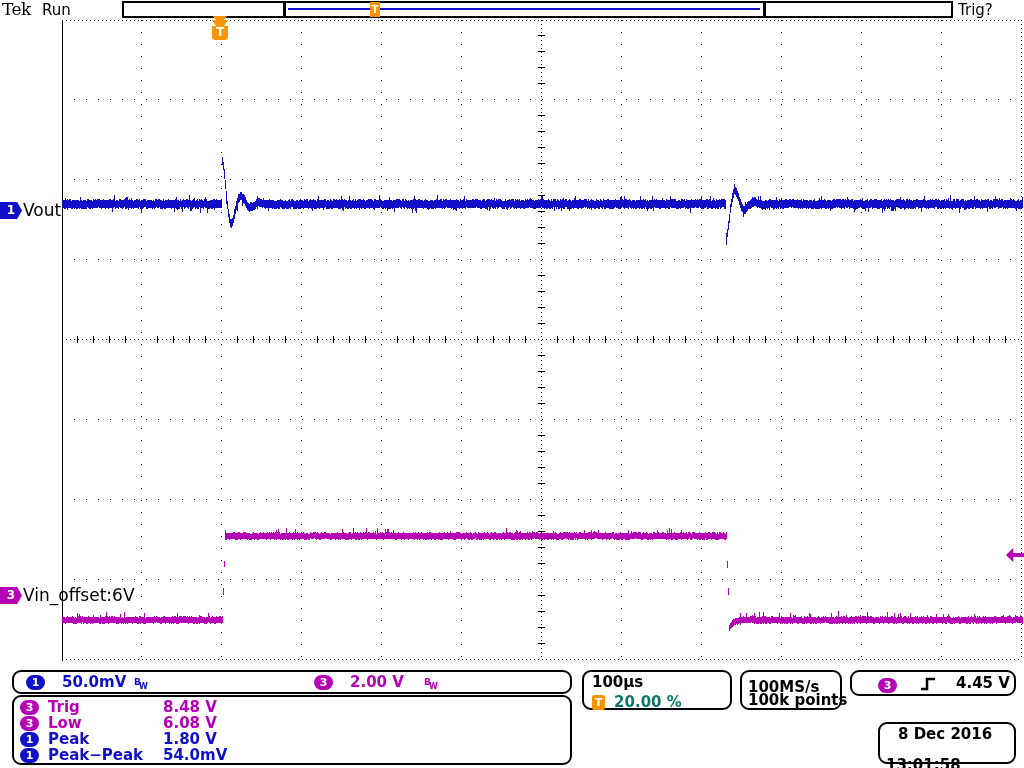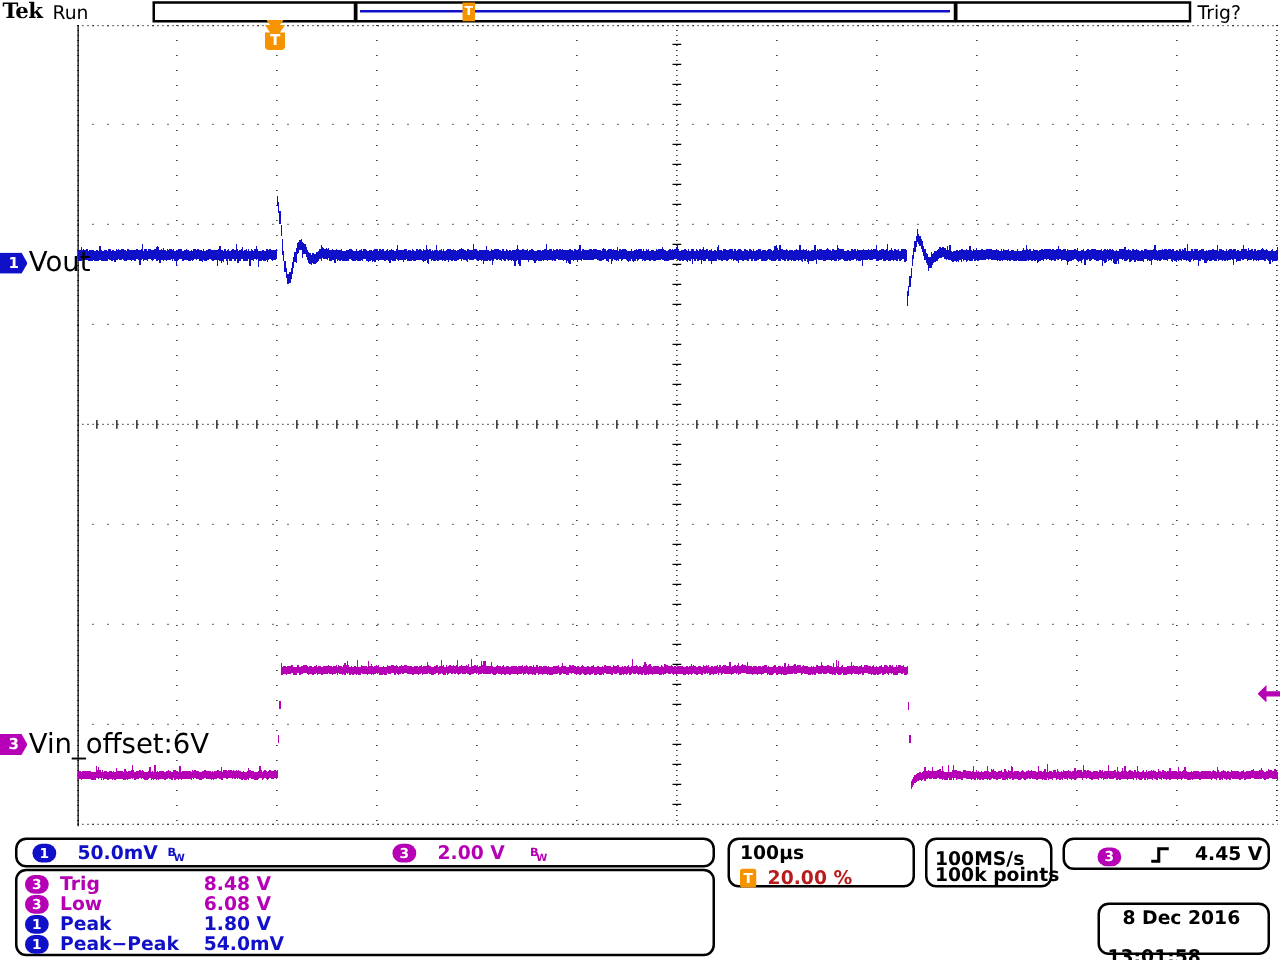--- a/index.html
+++ b/index.html
@@ -6,21 +6,21 @@
   body{
     width:1024px;height:768px;position:relative;overflow:hidden;
     font-family:"DejaVu Sans","Liberation Sans",sans-serif;
     -webkit-font-smoothing:none;
   }
   .abs{position:absolute;}
 
   
   #topbar{left:0;top:0;width:1024px;height:20px;}
   #tek-logo{left:2px;top:0px;font-family:"DejaVu Serif","Liberation Serif",serif;
-     font-weight:bold;font-size:17px;letter-spacing:-0.5px;color:#000;line-height:19px;}
+     font-weight:normal;font-size:17px;letter-spacing:-0.5px;color:#000;line-height:19px;}
   #run-state{left:42px;top:1px;font-size:15px;color:#000;line-height:18px;}
   #trig-state{left:958px;top:1px;font-size:15px;color:#000;line-height:18px;}
 
   .recbox{position:absolute;border:2px solid #000;background:#fff;box-sizing:border-box;}
   #rec-left{left:122px;top:1px;width:163px;height:17px;}
   #rec-zoom{left:284px;top:1px;width:481px;height:17px;}
   #rec-right{left:764px;top:1px;width:189px;height:17px;}
   #rec-line{left:288px;top:8px;width:472px;height:2px;background:#1010c8;}
   #rec-tpos{left:213px;top:16px;width:14px;height:9px;
      background:#f59400;clip-path:polygon(0 0,100% 0,50% 100%);}
@@ -58,21 +58,21 @@
 
   
   #leftedge{left:62px;top:20px;width:1px;height:641px;background:#000;}
 
   
   .chmark{position:absolute;height:17px;width:22px;color:#fff;font-size:12px;font-weight:bold;
      text-align:center;line-height:17px;
      clip-path:polygon(0 0,78% 0,100% 50%,78% 100%,0 100%);}
   .chmark.c1{background:#1010c8;}
   .chmark.c3{background:#b500b5;}
-  .chlabel{position:absolute;font-size:22px;line-height:19px;white-space:nowrap;color:#000;text-align:right;}
+  .chlabel{position:absolute;font-size:17px;line-height:19px;white-space:nowrap;color:#000;text-align:right;}
 
   
   #trig-t{left:212px;top:20px;width:16px;height:12px;background:#f59400;
      clip-path:polygon(0 0,100% 0,50% 100%);}
   #trig-t-box{left:212px;top:26px;width:16px;height:14px;background:#f59400;
      border-radius:0 0 3px 3px;}
   #trig-t-letter{left:212px;top:25px;width:16px;height:14px;color:#fff;font-size:12px;
      font-weight:bold;text-align:center;line-height:14px;}
   #trig-level{left:1006px;top:548px;width:18px;height:14px;background:#b500b5;
      clip-path:polygon(0 50%,40% 0,40% 35%,100% 35%,100% 65%,40% 65%,40% 100%);}
@@ -92,21 +92,21 @@
   .badge.c3{background:#b500b5;}
   .badge.orange{background:#f59400;border-radius:2px;width:13px;}
 
   .scale-item{position:absolute;font-size:15px;line-height:17px;font-weight:bold;}
 
   .mrow{position:absolute;font-size:15px;line-height:17px;font-weight:bold;white-space:nowrap;}
   .mname{position:absolute;left:28px;}
   .mval{position:absolute;left:143px;}
 
   .pl{position:absolute;font-size:15px;line-height:18px;font-weight:bold;color:#000;white-space:nowrap;}
-  .pl.orange{color:#b91c1c;}
+  .pl.orange{color:#0f766e;}
 
   svg{display:block;}
 </style>
 </head>
 <body>
 
 <div class="abs" id="topbar">
   <div class="abs" id="tek-logo">Tek</div>
   <div class="abs" id="run-state">Run</div>
   <div class="abs" id="trig-state">Trig?</div>

